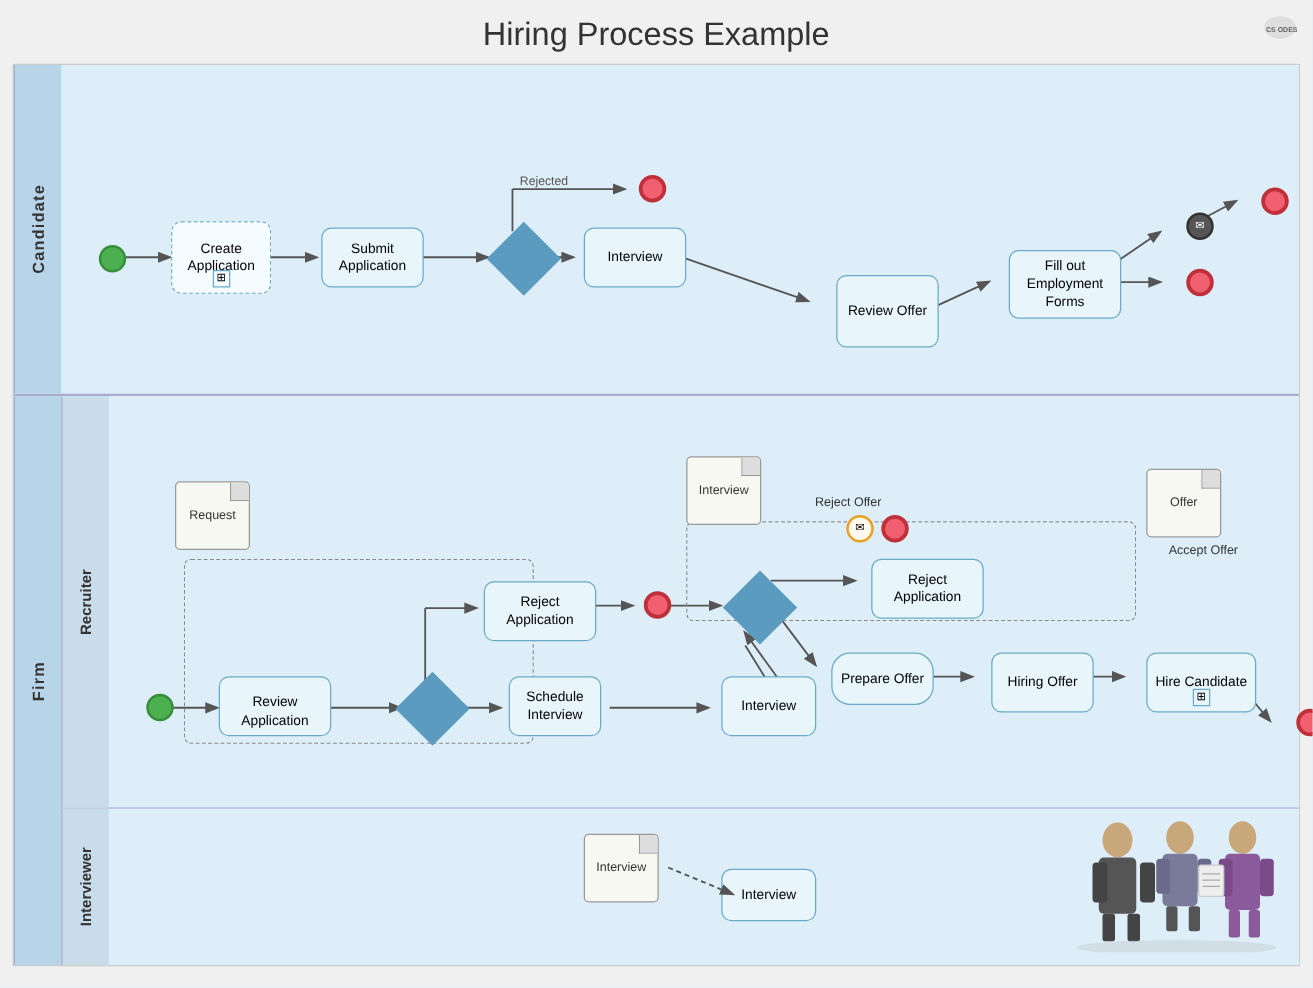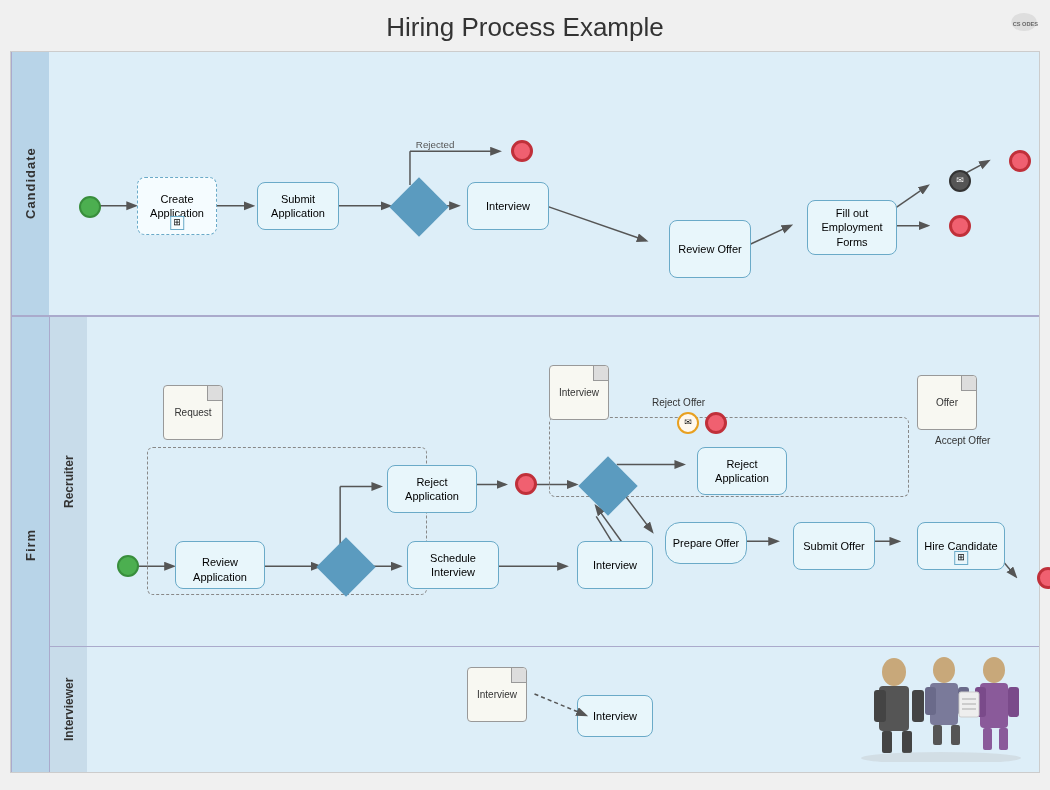--- a/index.html
+++ b/index.html
@@ -407,21 +407,21 @@
             </svg>
 
             <div class="group-dashed" style="left:60px;top:130px;width:280px;height:148px;"></div>
 
             <div class="group-dashed" style="left:462px;top:100px;width:360px;height:80px;"></div>
 
             <div class="node" style="left:30px;top:238px;">
               <div class="start-event"></div>
             </div>
 
-            <div class="node" style="left:76px;top:68px;">
+            <div class="node" style="left:53px;top:68px;">
               <div class="doc-shape">
                   <span>Request</span>
                 </div>
             </div>
 
             <div class="node task-box" style="left:88px;top:224px;width:90px;height:48px;align-items:flex-end;">
               <span>Review Application</span>
             </div>
 
             <div class="node" style="left:238px;top:229px;width:42px;height:42px;">
@@ -429,21 +429,21 @@
             </div>
 
             <div class="node task-box" style="left:300px;top:148px;width:90px;height:48px;">
               <span>Reject Application</span>
             </div>
 
             <div class="node" style="left:428px;top:156px;">
               <div class="end-event"></div>
             </div>
 
-            <div class="node task-box" style="left:320px;top:224px;width:92px;height:48px;">
+            <div class="node task-box" style="left:320px;top:224px;width:74px;height:48px;">
               <span>Schedule Interview</span>
             </div>
 
             <div class="node" style="left:462px;top:48px;">
               <div class="doc-shape">
                   <span>Interview</span>
                 </div>
             </div>
 
             <div class="node task-box" style="left:490px;top:224px;width:76px;height:48px;">
@@ -474,21 +474,21 @@
                 </div>
             </div>
 
             <div style="position:absolute;left:848px;top:118px;font-size:10px;color:#333;">Accept Offer</div>
 
             <div class="node task-box" style="left:578px;top:205px;width:82px;height:32px;border-radius:15px;">
               <span>Prepare Offer</span>
             </div>
 
             <div class="node task-box" style="left:706px;top:205px;width:82px;height:48px;">
-              <span>Submit Offer</span>
+              <span>Hiring Offer</span>
             </div>
 
             <div class="node task-box" style="left:830px;top:205px;width:88px;height:48px;">
               <span>Hire Candidate</span>
               <div class="sub-task-icon">⊞</div>
             </div>
 
             <div class="node" style="left:950px;top:250px;">
               <div class="end-event"></div>
             </div>

